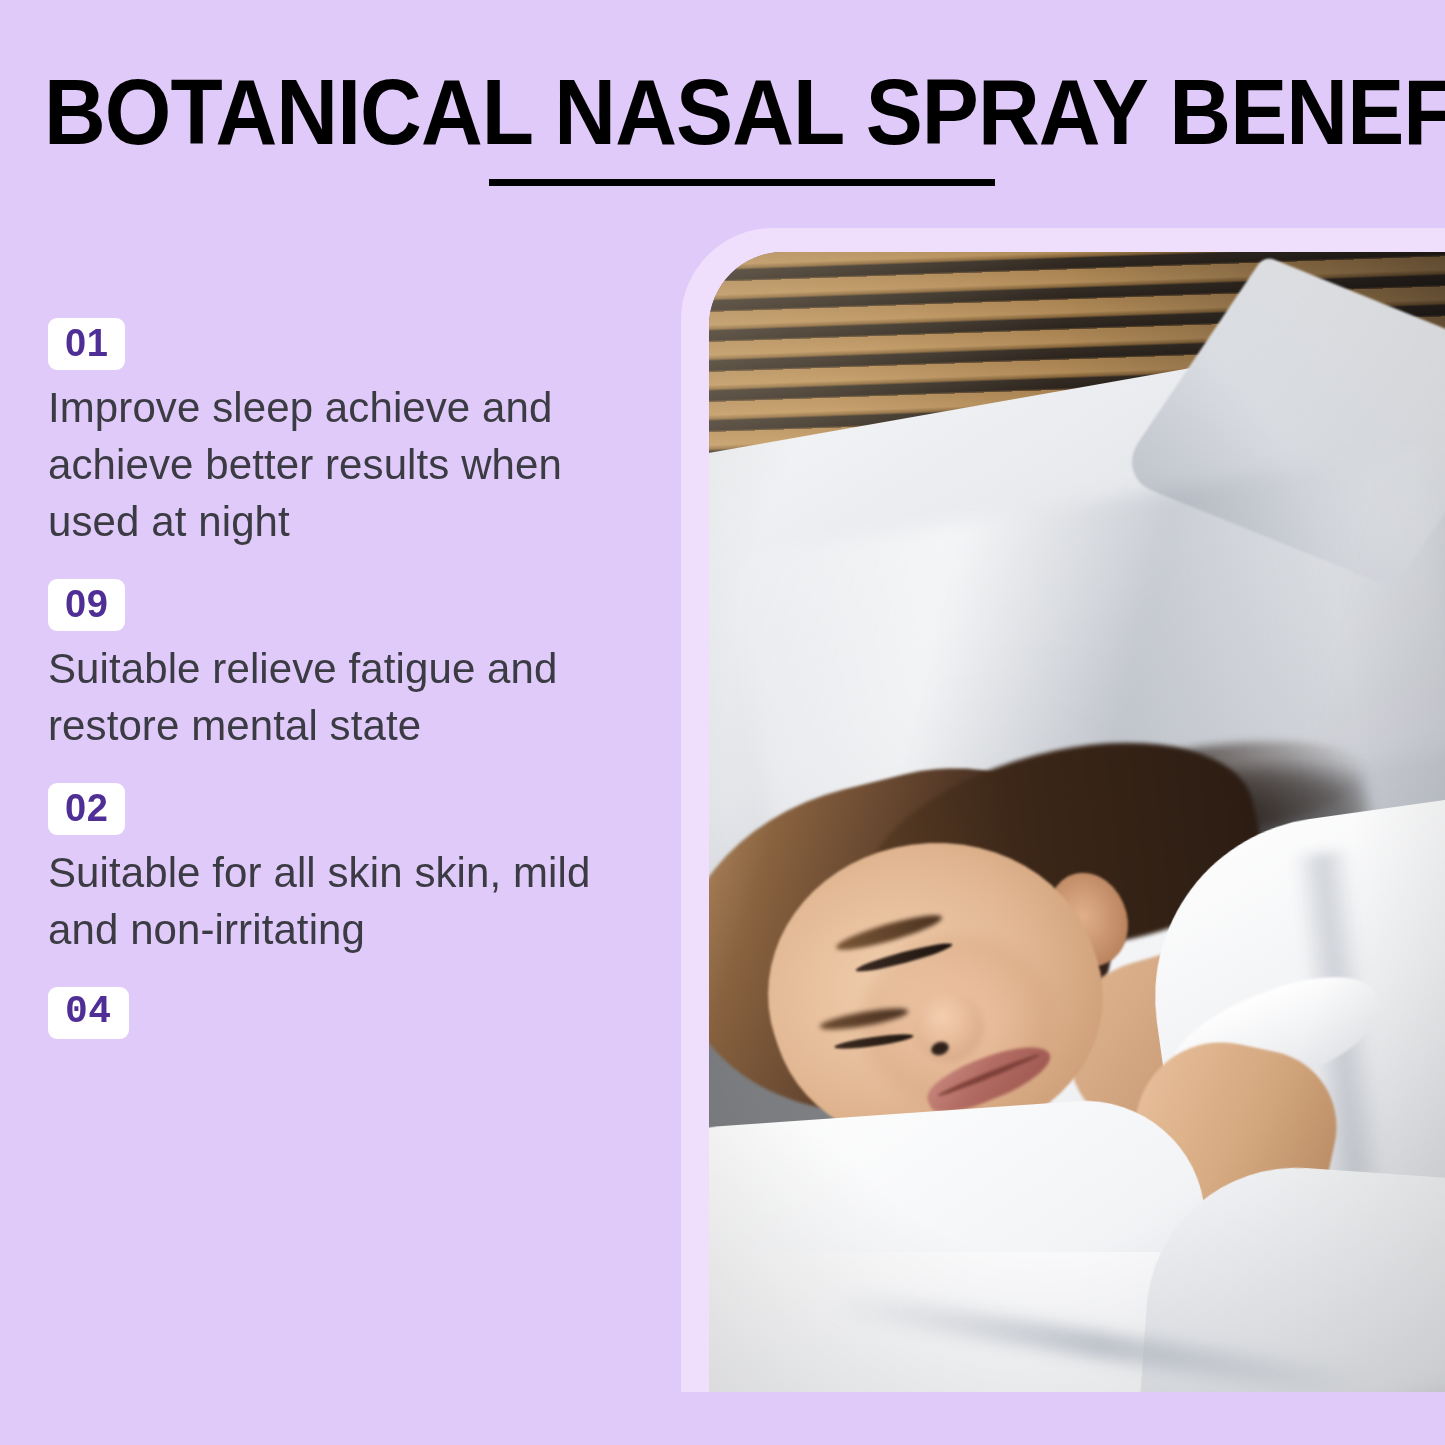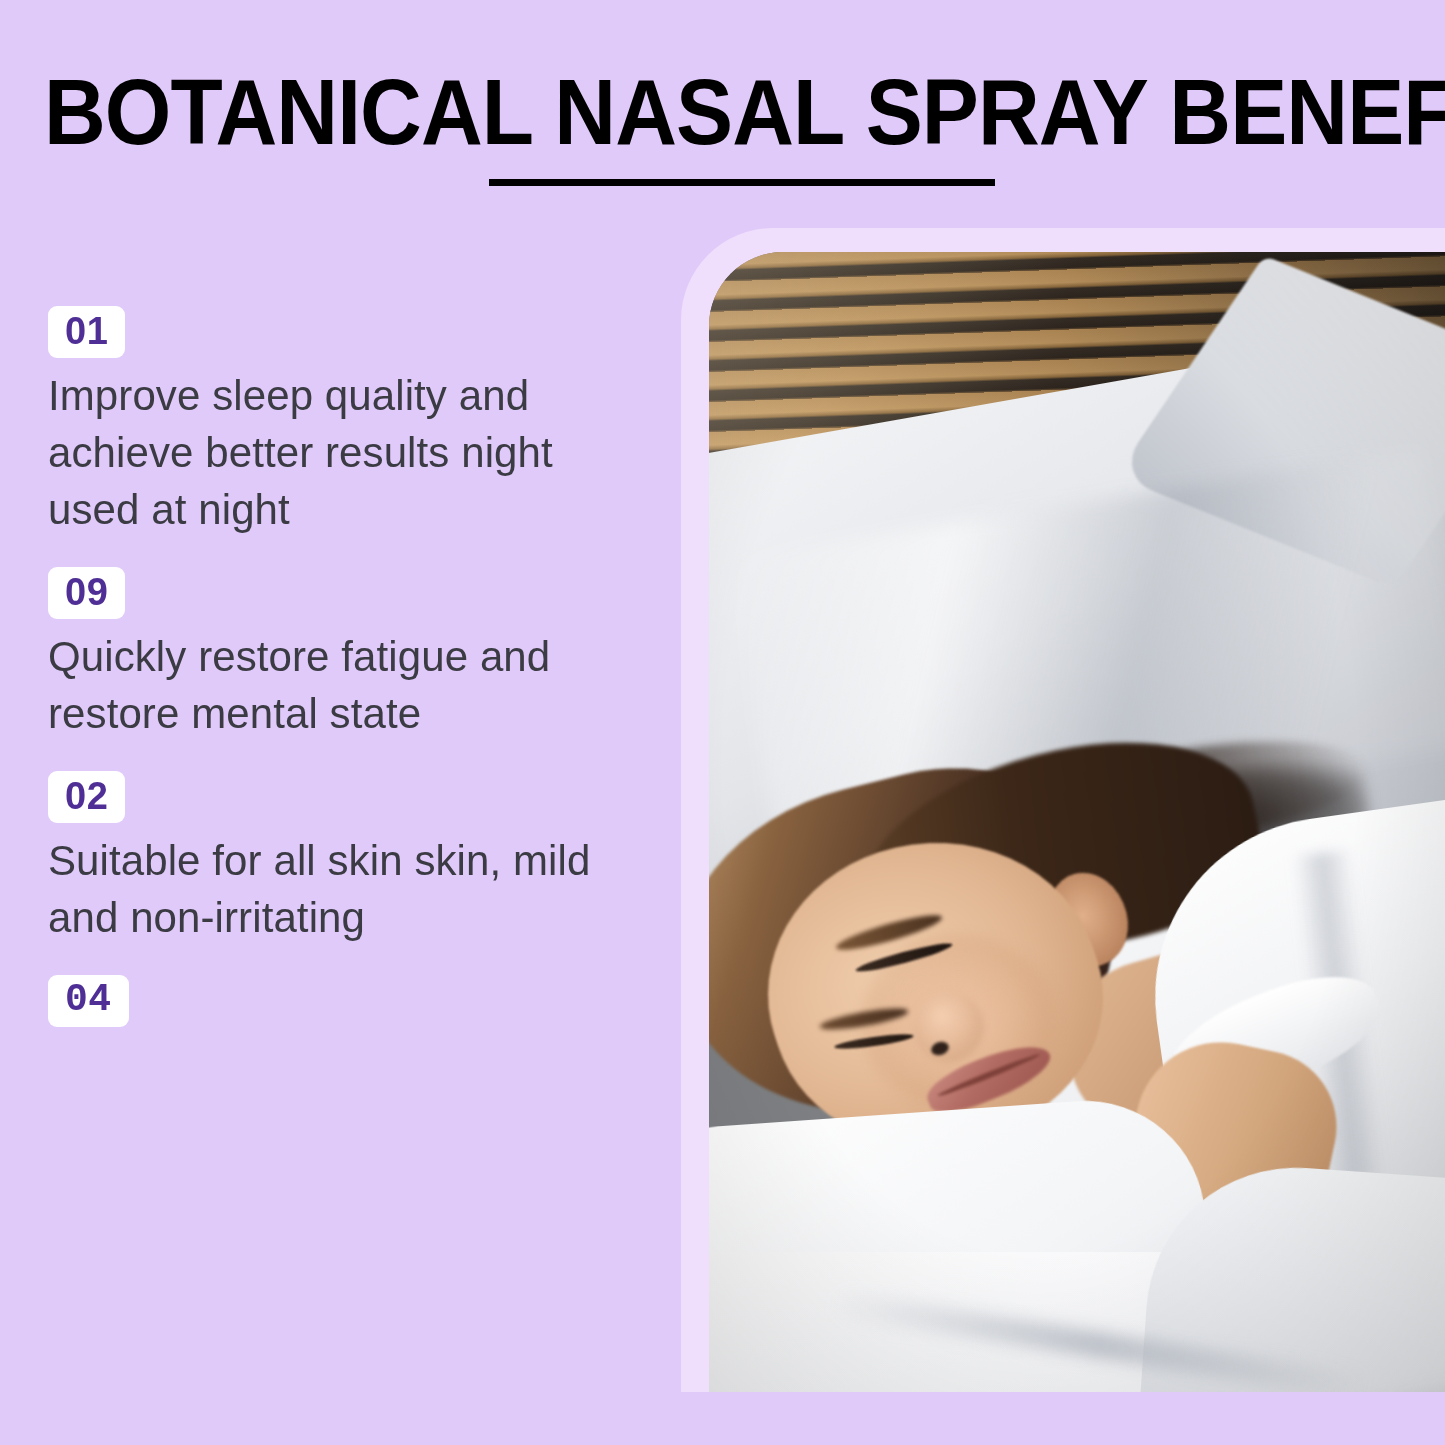--- a/index.html
+++ b/index.html
@@ -23,21 +23,21 @@
     transform:scaleX(0.93);
     transform-origin:left center;
     white-space:nowrap;
   }
   .title-underline{
     position:absolute;left:489px;top:179px;width:506px;height:7px;background:#000;
   }
 
   
   .benefits{position:absolute;left:48px;top:306px;width:610px;}
-  .benefit{margin-bottom:29px;}
+  .benefit{margin-bottom:29px;margin-top:12px;}
   .benefit:last-child{margin-bottom:0;font-family:Liberation Mono, monospace;}
   .badge{
     display:inline-block;
     background:#ffffff;
     border-radius:9px;
     padding:5px 17px 7px 17px;
     font-size:38px;
     font-weight:bold;
     line-height:40px;
     color:#4f2f96;
@@ -310,26 +310,26 @@
 
 <div class="poster">
 
   <div class="title">BOTANICAL NASAL SPRAY BENEFITS</div>
   <div class="title-underline"></div>
 
   <div class="benefits">
 
     <div class="benefit">
       <div class="badge">01</div>
-      <div class="benefit-text">Improve sleep quality and achieve better results night used at night</div>
+      <div class="benefit-text">Improve sleep achieve and achieve better results when used at night</div>
     </div>
 
     <div class="benefit">
       <div class="badge">09</div>
-      <div class="benefit-text">Quickly restore fatigue and restore mental state</div>
+      <div class="benefit-text">Suitable relieve fatigue and restore mental state</div>
     </div>
 
     <div class="benefit">
       <div class="badge">02</div>
       <div class="benefit-text">Suitable for all skin skin, mild and non-irritating</div>
     </div>
 
     <div class="benefit">
       <div class="badge">04</div>
     </div>

